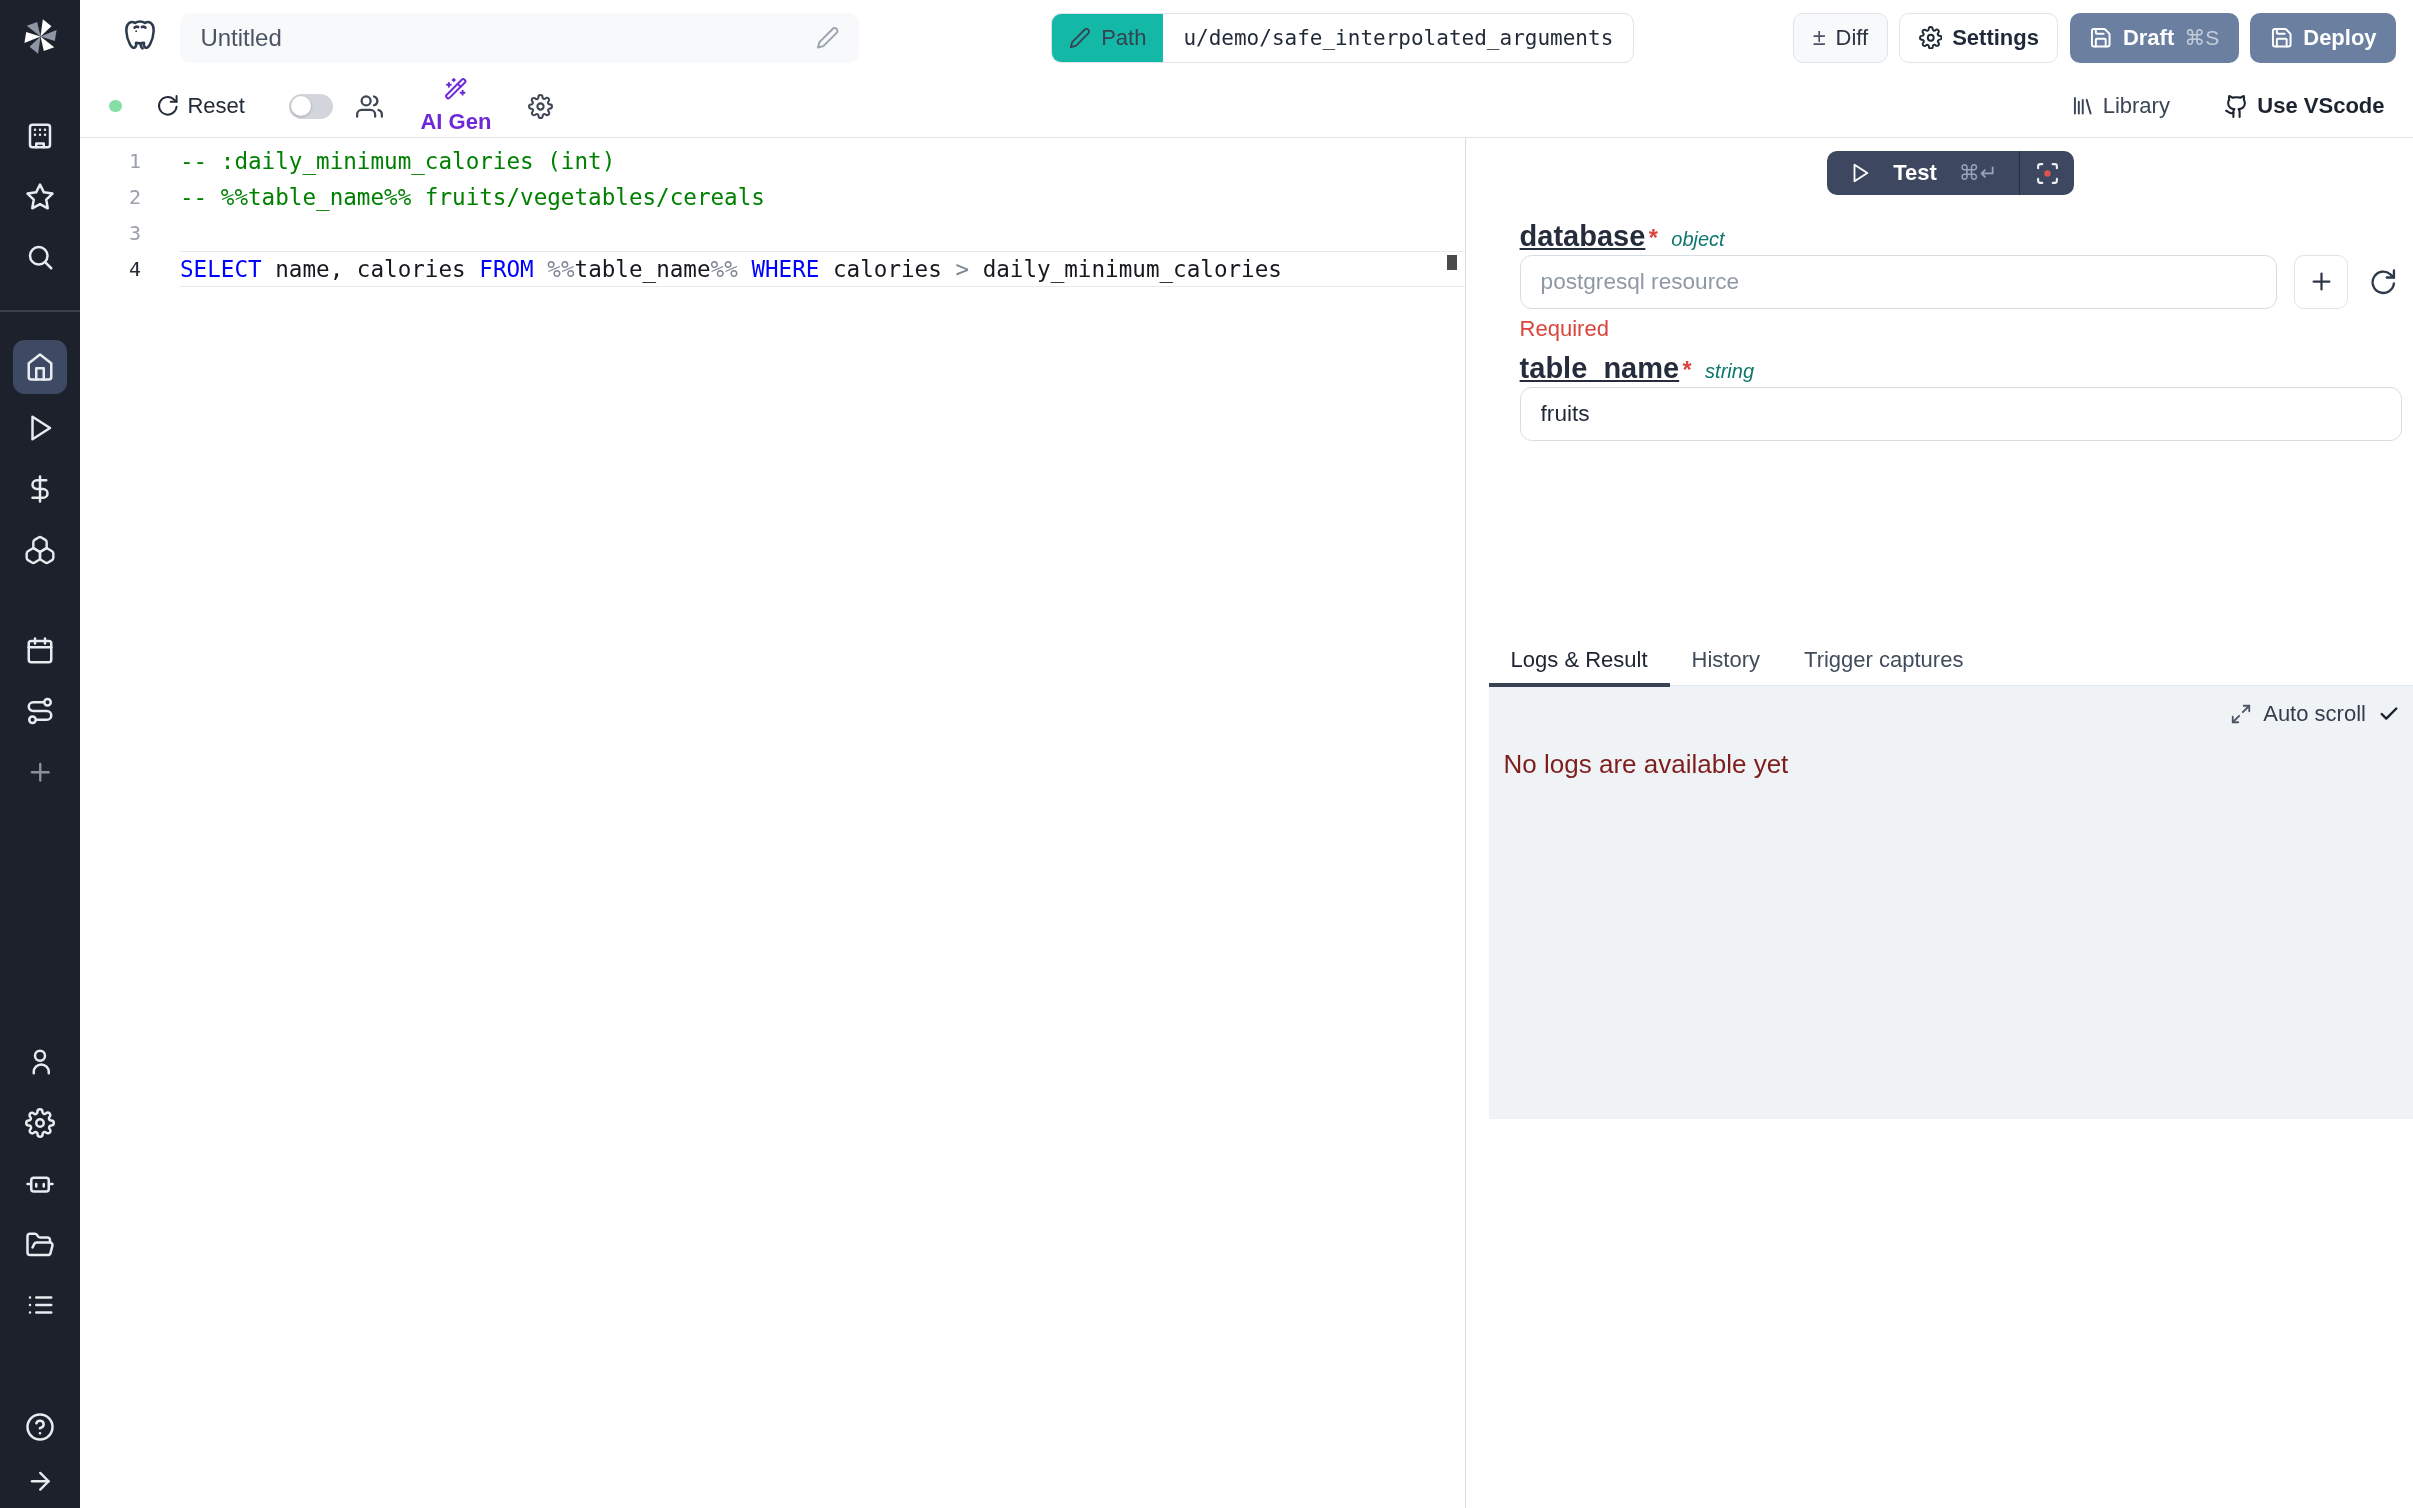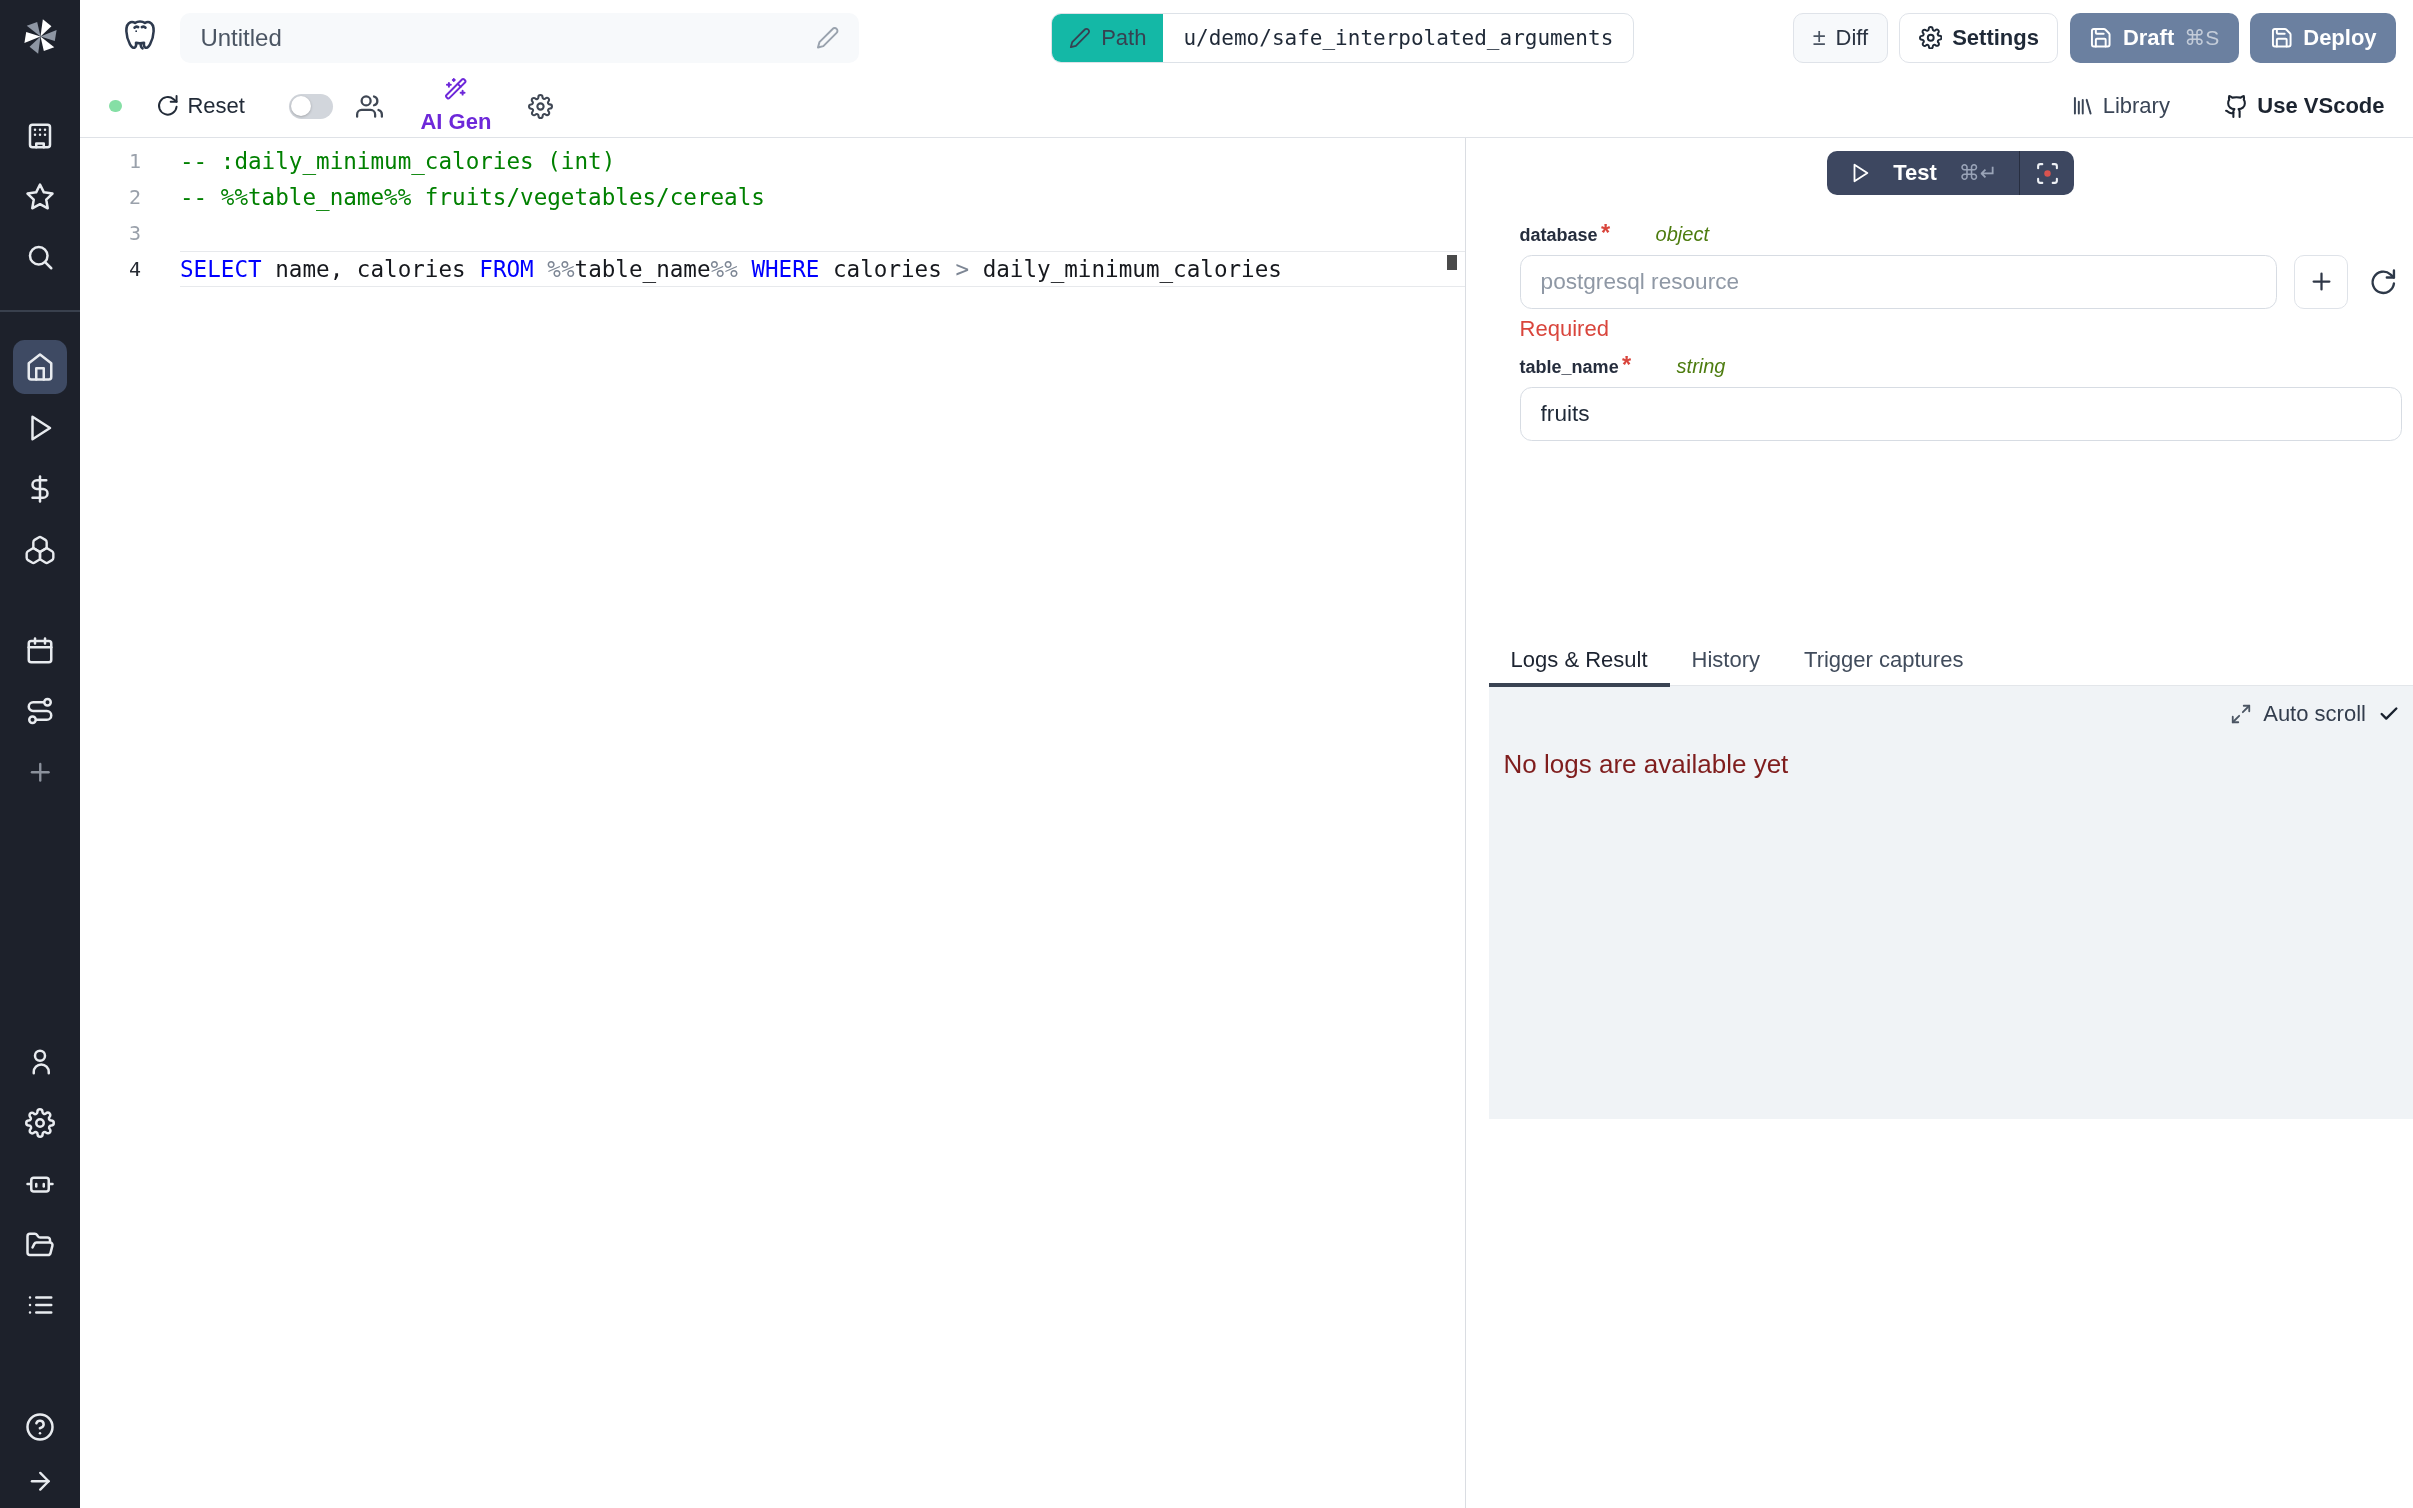--- a/index.html
+++ b/index.html
@@ -99,23 +99,23 @@
   
   .panel { flex: 1; display: flex; flex-direction: column; background: #fff; }
   .test-row { height: 70px; display: flex; justify-content: center; align-items: flex-start; padding-top: 13.4px; }
   .test-btn { height: 44px; background: #3d4760; border-radius: 10px; display: flex; overflow: hidden; color: #fff; }
   .test-main { display: flex; align-items: center; gap: 22px; padding: 0 22px; font-size: 22px; font-weight: 700; cursor: pointer; }
   .test-short { color: #9aa4b8; font-weight: 400; font-size: 21px; }
   .test-cap { width: 55px; display: flex; align-items: center; justify-content: center; border-left: 1.7px solid #272e40; cursor: pointer; color: #eef1f5; }
 
   .form { height: 427px; padding: 11.7px 11px 0 31px; }
   .f-label { display: flex; align-items: baseline; gap: 13.4px; height: 28.5px; }
-  .f-name { font-size: 18px; font-weight: 700; color: #252d3d; }
+  .f-name { font-size: 29px; font-weight: 700; color: #252d3d; text-decoration: underline; }
   .f-req { color: #d9453c; font-size: 23.5px; font-weight: 700; margin-left: -10px; }
-  .f-type { font-size: 20px; font-style: italic; color: #4d7c0f; margin-left: 32px; }
+  .f-type { font-size: 20px; font-style: italic; color: #0f766e; }
   .f-row { display: flex; align-items: center; gap: 17px; margin-top: 6.7px; }
   .f-input {
     height: 54px; border: 1.7px solid #d7dce3; border-radius: 11.7px; padding: 0 20px;
     font-size: 22.6px; color: #1f2937; background: #fff; flex: 1; font-family: inherit; width: 100%;
   }
   .f-input::placeholder { color: #8f98a5; }
   .sq-btn { width: 54px; height: 54px; border: 1.7px solid #dfe3e9; border-radius: 10px; background: #fff; display: flex; align-items: center; justify-content: center; color: #2f3747; flex-shrink: 0; cursor: pointer; }
   .icon-btn { color: #2e3949; display: flex; align-items: center; justify-content: center; width: 37px; flex-shrink: 0; background: none; border: none; cursor: pointer; }
   .f-valid { margin-top: 6.7px; height: 25px; text-align: left; color: #d9453c; font-size: 22px; }
   .f-block2 { margin-top: 11.7px; }

